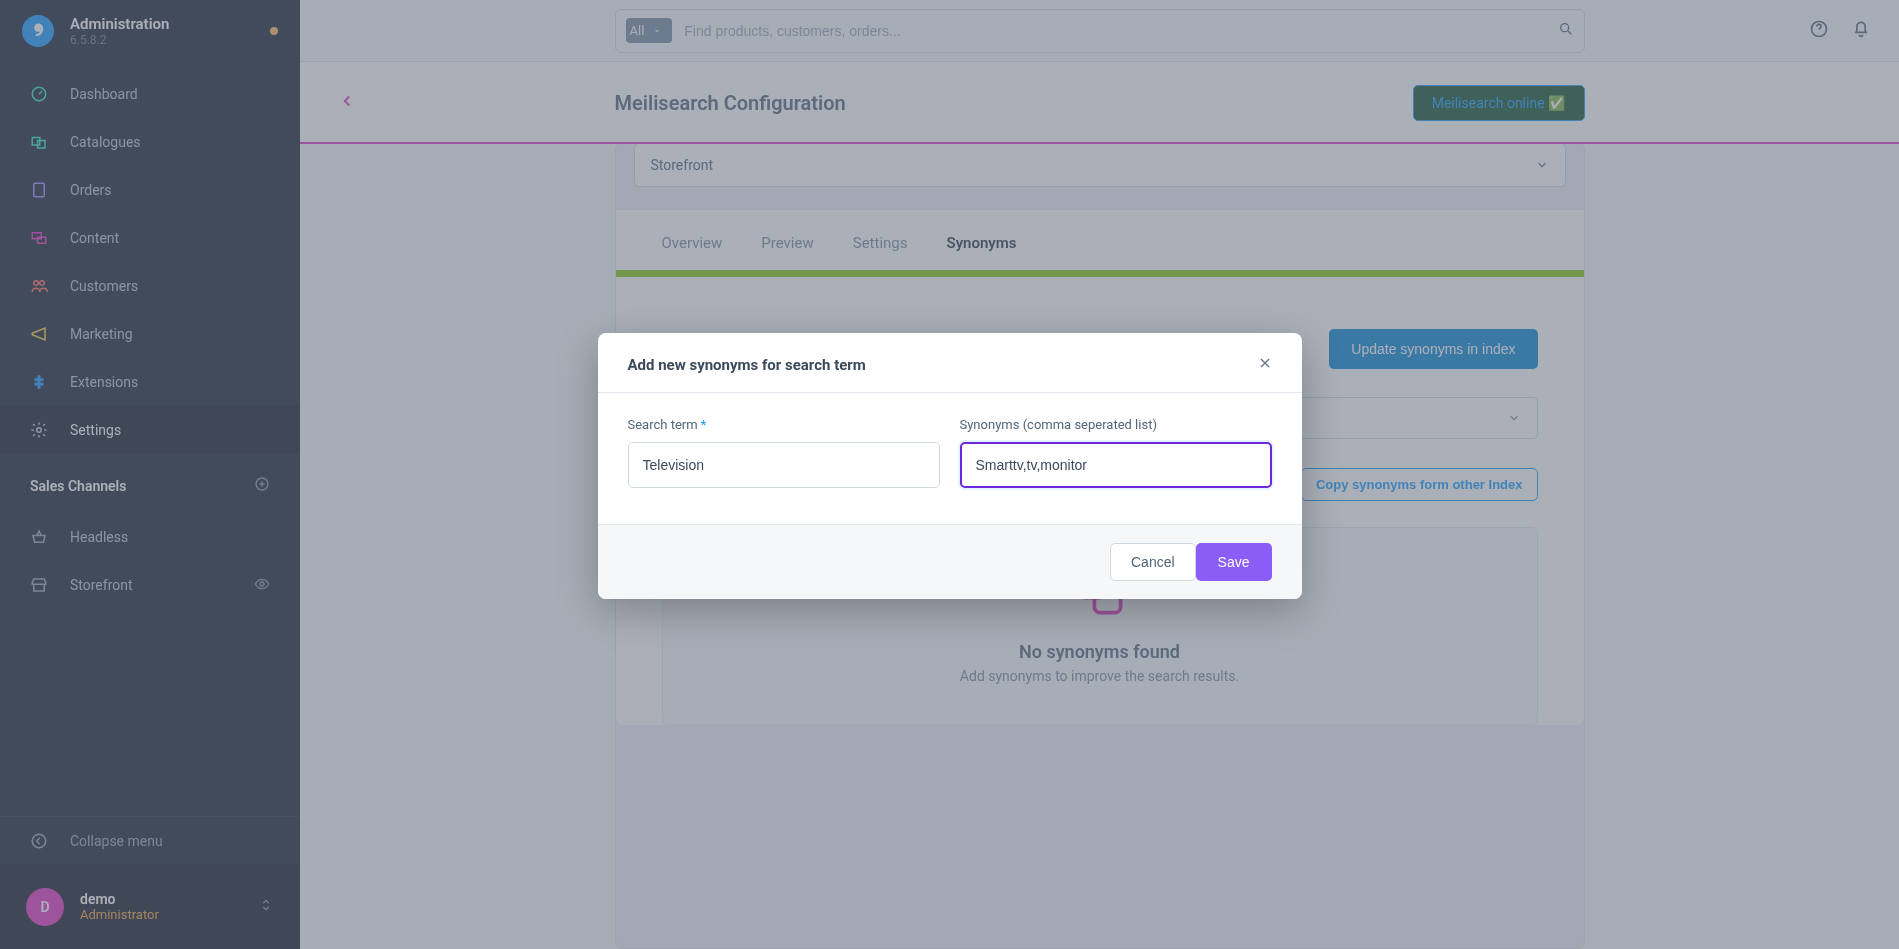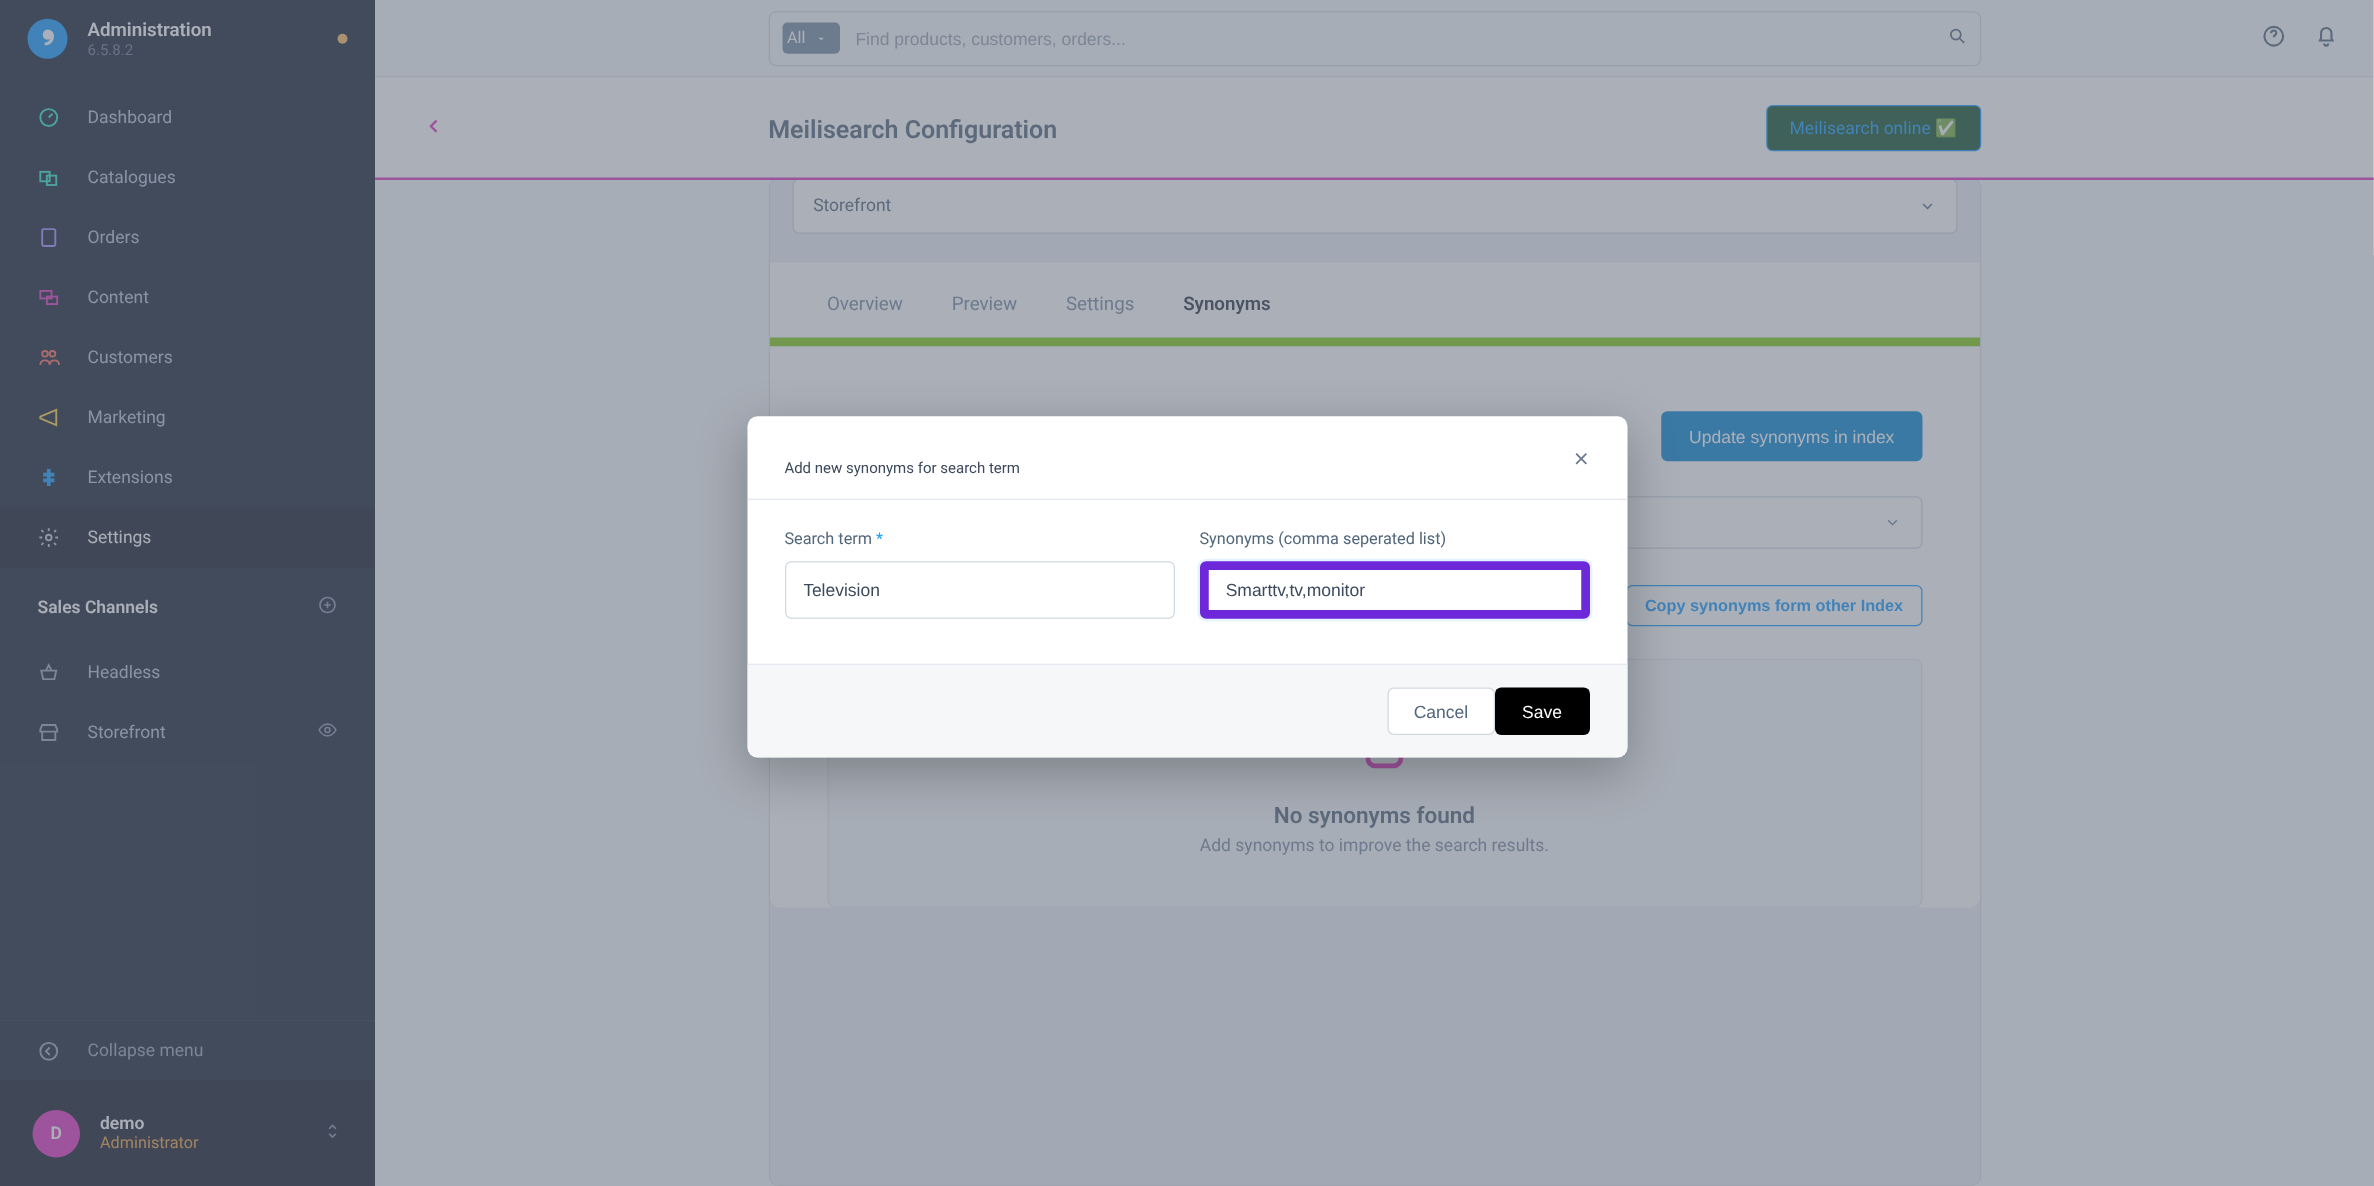--- a/index.html
+++ b/index.html
@@ -217,41 +217,41 @@
   margin-top: 333px;
   width: 704px; background: #fff; border-radius: 8px;
   box-shadow: 0 12px 40px rgba(0,0,0,0.25);
   overflow: hidden;
 }
 .modal-header {
   padding: 22px 30px 18px;
   display: flex; align-items: center; justify-content: space-between;
   border-bottom: 1px solid #e3e8ee;
 }
-.modal-title { font-size: 12px; font-weight: 400; color: #3d4a5c; margin-top: 12px; }
+.modal-title { font-size: 15px; font-weight: 700; color: #3d4a5c; }
 .modal-close { color: #6b7a90; cursor: pointer; font-size: 16px; }
 .modal-body { padding: 24px 30px 36px; display: flex; gap: 20px; }
 .field { flex: 1; }
 .field-label { font-size: 13px; color: #52667a; margin-bottom: 10px; display: block; }
 .req { color: #189eff; }
 .field-input {
   width: 100%; height: 46px; border: 1px solid #d1d9e0; border-radius: 5px;
   padding: 0 14px; font-size: 14px; color: #3d4a5c; outline: none;
 }
-.field-input.focused { border: 7px solid #6d28d9; box-shadow: 0 0 0 2px rgba(24,158,255,0.12); }
+.field-input.focused { border: 2px solid #6d28d9; box-shadow: 0 0 0 2px rgba(24,158,255,0.12); }
 .modal-footer {
   background: #f5f7f9; border-top: 1px solid #e3e8ee;
   padding: 18px 30px; display: flex; justify-content: flex-end; gap: 0;
 }
 .btn-secondary {
   background: #fff; border: 1px solid #d1d9e0; color: #52667a;
   border-radius: 5px; padding: 10px 20px; font-size: 14px; cursor: pointer;
 }
 .btn-save {
-  background: #000000; color: #fff; border: none;
+  background: #8b5cf6; color: #fff; border: none;
   border-radius: 5px; padding: 10px 22px; font-size: 14px; cursor: pointer; font-weight: 500;
 }
 </style>
 </head>
 <body>
 
 <aside class="sidebar">
   <div class="sidebar-header">
     <div class="logo">
       <svg viewBox="0 0 24 24" width="18" height="18">

